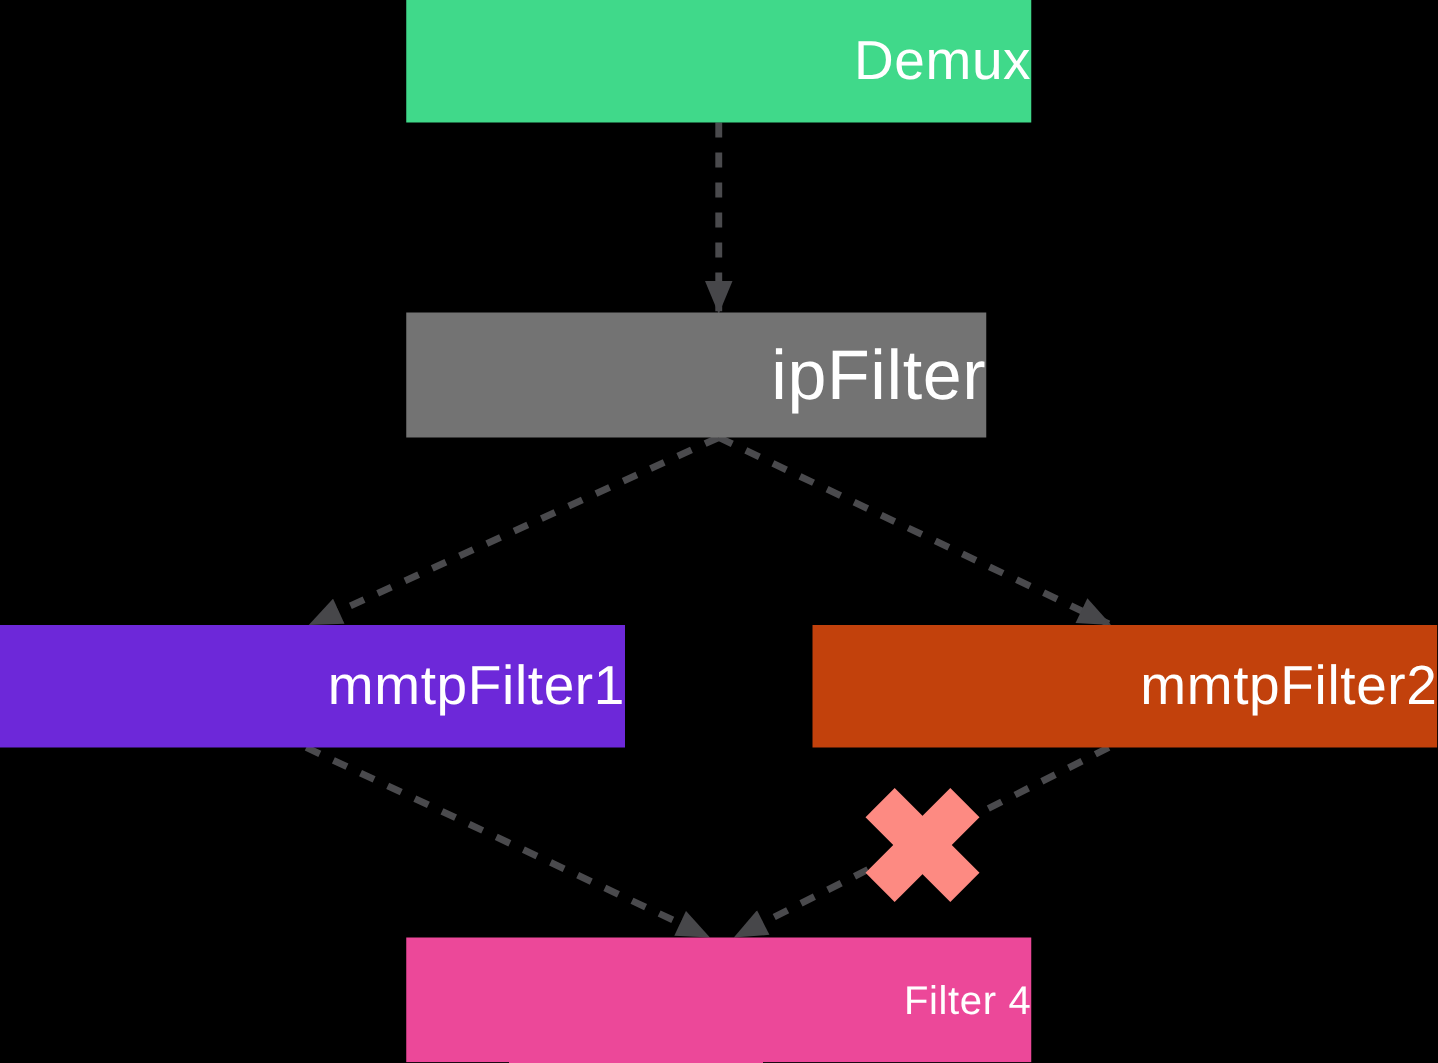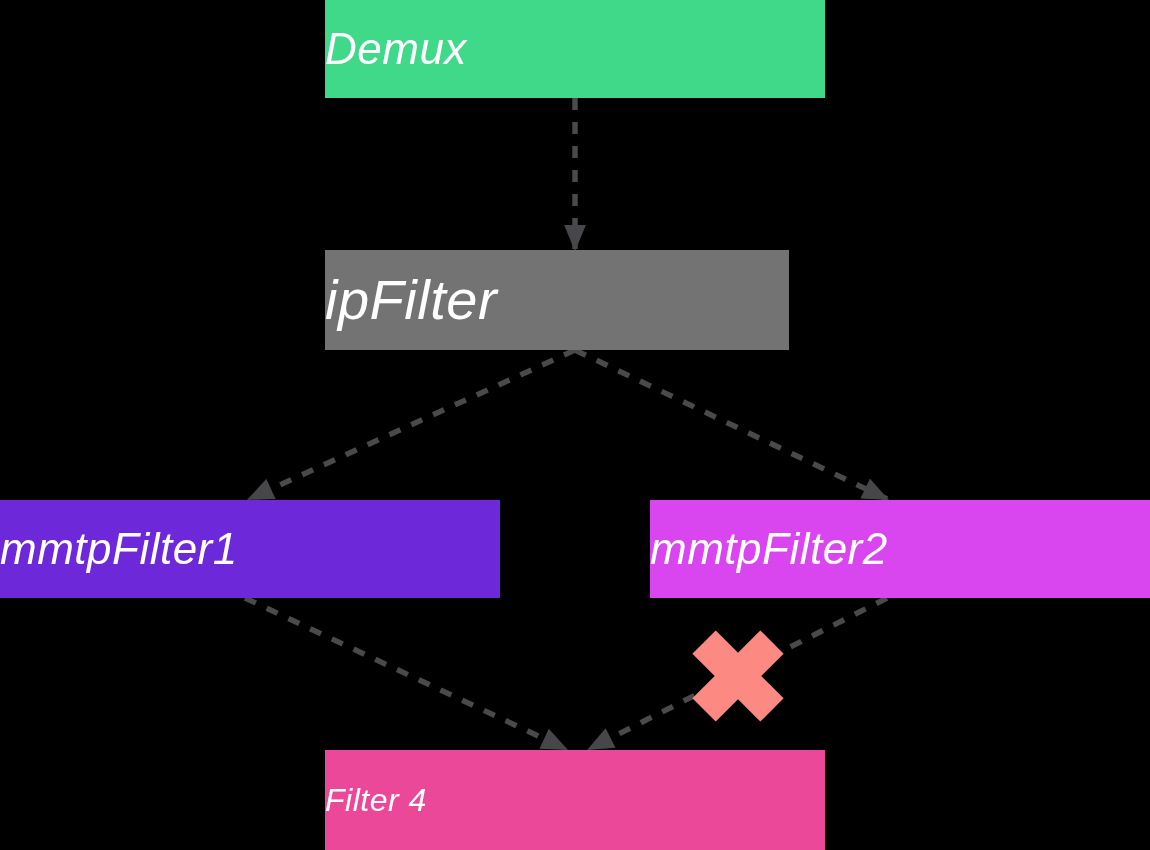--- a/index.html
+++ b/index.html
@@ -19,27 +19,26 @@
     position: absolute;
     left: 0;
     top: 0;
     width: 1150px;
     height: 850px;
   }
   .node {
     position: absolute;
     display: flex;
     align-items: center;
-    justify-content: flex-start;
+    justify-content: flex-end;
     color: #ffffff;
     font-size: 44px;
     font-weight: 400;
     letter-spacing: 0.5px;
     line-height: 1;
-    font-style: italic;
   }
 </style>
 </head>
 <body>
 
 <div class="stage">
 
   <svg id="edge-layer" class="edge-layer" width="1150" height="850" viewBox="0 0 1150 850" xmlns="http://www.w3.org/2000/svg">
       <defs>
         <marker id="arrow" viewBox="0 0 12 10" refX="11" refY="5" markerWidth="27" markerHeight="22" markerUnits="userSpaceOnUse" orient="auto">
@@ -59,20 +58,20 @@
 
   <div class="node" id="node-0" style="left: 325px; top: 0px; width: 500px; height: 98px; background: rgb(64, 217, 138); color: rgb(255, 255, 255); font-size: 44px;">
     <span>Demux</span>
   </div>
   <div class="node" id="node-1" style="left: 325px; top: 250px; width: 464px; height: 100px; background: #737373; color: rgb(255, 255, 255); font-size: 56px;">
     <span>ipFilter</span>
   </div>
   <div class="node" id="node-2" style="left: 0px; top: 500px; width: 500px; height: 98px; background: #6d28d9; color: rgb(255, 255, 255); font-size: 44px;">
     <span>mmtpFilter1</span>
   </div>
-  <div class="node" id="node-3" style="left: 650px; top: 500px; width: 500px; height: 98px; background: #d946ef; color: rgb(255, 255, 255); font-size: 44px;">
+  <div class="node" id="node-3" style="left: 650px; top: 500px; width: 500px; height: 98px; background: #c2410c; color: rgb(255, 255, 255); font-size: 44px;">
     <span>mmtpFilter2</span>
   </div>
   <div class="node" id="node-4" style="left: 325px; top: 750px; width: 500px; height: 100px; background: #ec4899; color: rgb(255, 255, 255); font-size: 32px;">
     <span>Filter 4</span>
   </div>
 
 </div>
 
 </body></html>

